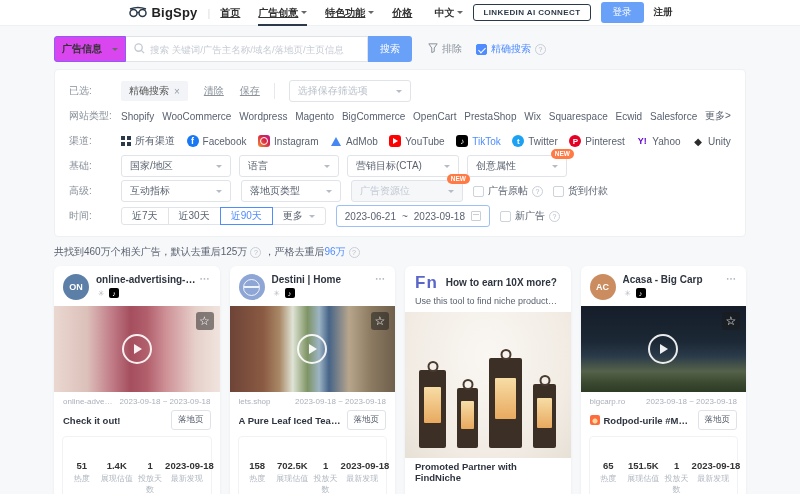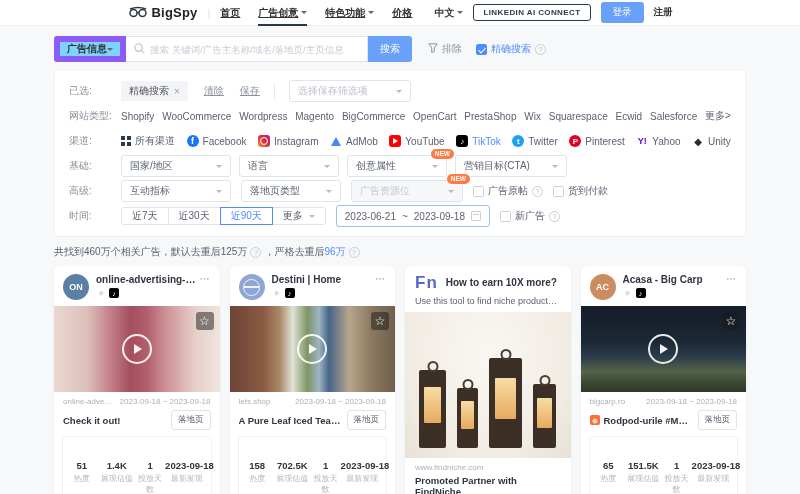--- a/index.html
+++ b/index.html
@@ -21,21 +21,21 @@
   .lang { font-size:10px; font-weight:bold; display:flex; align-items:center; gap:3px; }
   .btn-linkedin { border:1px solid #2b3a4a; border-radius:3px; padding:3px 9px; font-size:8px;
     font-weight:bold; letter-spacing:.4px; color:#2b3a4a; background:#fff; }
   .btn-login { background:#6aa1f8; color:#fff; border:none; border-radius:3px; padding:4px 12px; font-size:9.5px; }
   .register { font-size:9.5px; font-weight:bold; color:#333; }
 
   .container { width:692px; margin:0 auto; }
 
   
   .search-row { display:flex; align-items:center; margin:10px 0 7px; height:26px; }
-  .cat-select { width:72px; height:26px; border:6px solid #8b5cf6; border-radius:3px 0 0 3px; background:#7dd3fc;
+  .cat-select { width:72px; height:26px; border:1px solid #8b5cf6; border-radius:3px 0 0 3px; background:#d946ef;
     display:flex; align-items:center; justify-content:space-between; padding:0 7px; font-size:10px; color:#333; font-weight:bold; }
   .search-box { flex:0 0 242px; height:26px; border:1px solid #e0e4e9; border-left:none; background:#fff;
     display:flex; align-items:center; padding:0 8px; gap:5px; }
   .search-box input { border:none; outline:none; flex:1; font-size:9.5px; font-family:"Liberation Sans",sans-serif; color:#333; }
   .search-box input::placeholder { color:#c6ccd4; }
   .btn-search { width:44px; height:26px; background:#6aa1f8; color:#fff; border:none; border-radius:0 3px 3px 0; font-size:10px; }
   .exclude { display:flex; align-items:center; gap:4px; margin-left:16px; font-size:10px; color:#8a929b; }
   .exact { display:flex; align-items:center; gap:4px; margin-left:14px; font-size:10px; color:#4e8cff; }
   .cb { width:11px; height:11px; border:1px solid #cdd3da; border-radius:2px; background:#fff; position:relative; flex-shrink:0; }
   .cb.checked { background:#4e8cff; border-color:#4e8cff; }
@@ -320,27 +320,27 @@
 
     <div class="frow">
       <span class="flabel">基础:</span>
       <div class="gap8">
         <div class="select" style="width:110px">
             <span>国家/地区</span>
           </div>
         <div class="select" style="width:100px">
             <span>语言</span>
           </div>
+        <div class="select" style="width:112px">
+            <span>营销目标(CTA)</span>
+          </div>
         <div class="select" style="width:100px">
             <span>创意属性</span>
           <span class="newbadge">NEW</span>
         </div>
-        <div class="select" style="width:112px">
-            <span>营销目标(CTA)</span>
-          </div>
       </div>
     </div>
 
     <div class="frow">
       <span class="flabel">高级:</span>
       <div class="gap8" style="gap:10px">
         <div class="select" style="width:110px">
             <span>互动指标</span>
           </div>
         <div class="select" style="width:100px">
@@ -496,21 +496,20 @@
         <span class="fn-logo">Fn</span>
         <span class="promo-title">How to earn 10X more?</span>
       </div>
       <div class="promo-desc">Use this tool to find niche products and start selli...</div>
       <div class="media lanterns">
         <span class="lantern l1"></span>
         <span class="lantern l2"></span>
         <span class="lantern l3"></span>
         <span class="lantern l4"></span>
       </div>
-      <div class="promo-url">www.findniche.com</div>
       <div class="promo-sub">Promoted Partner with FindNiche</div>
 
     </div>
 
     <div class="card">
       <div class="card-head">
         <span class="avatar av4">AC</span>
         <div class="head-txt">
           <div class="card-title">Acasa - Big Carp</div>
           <div class="minis">

